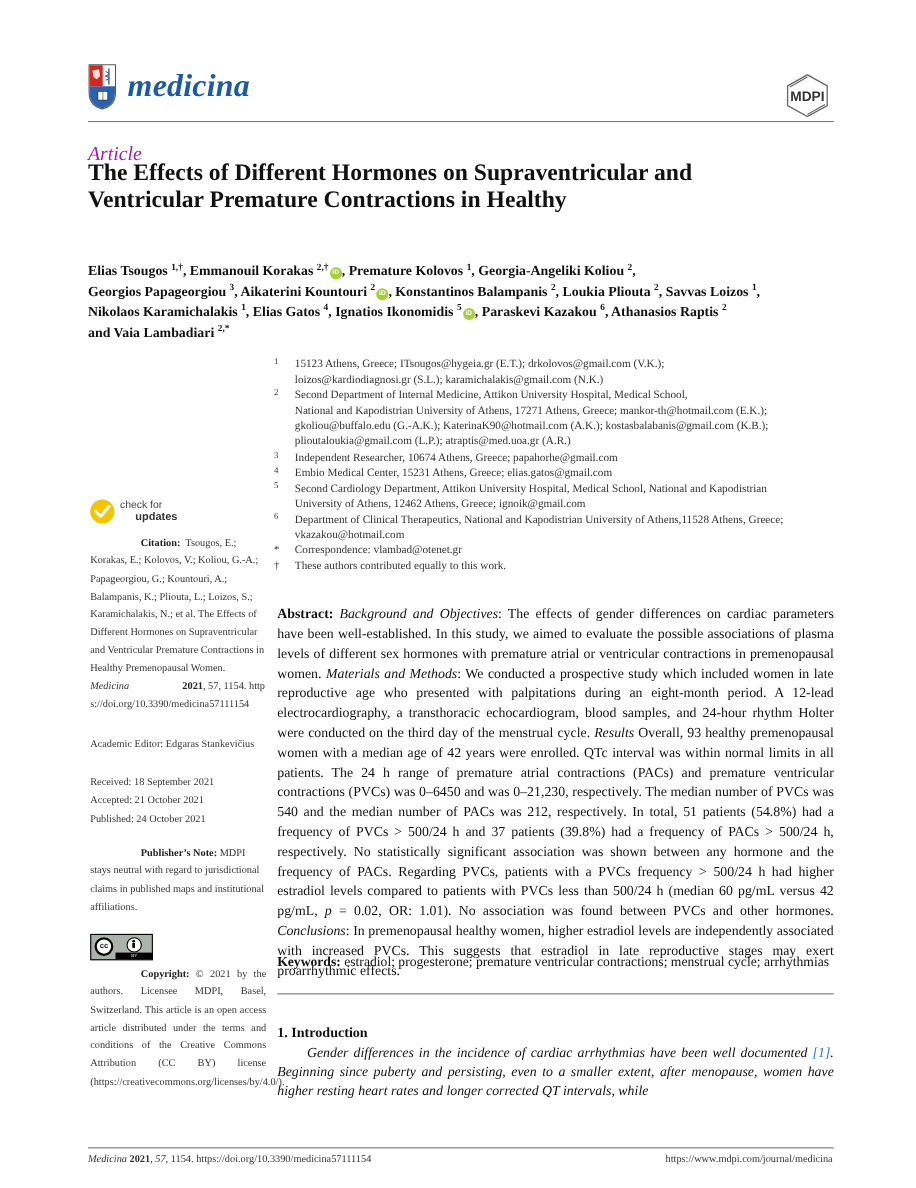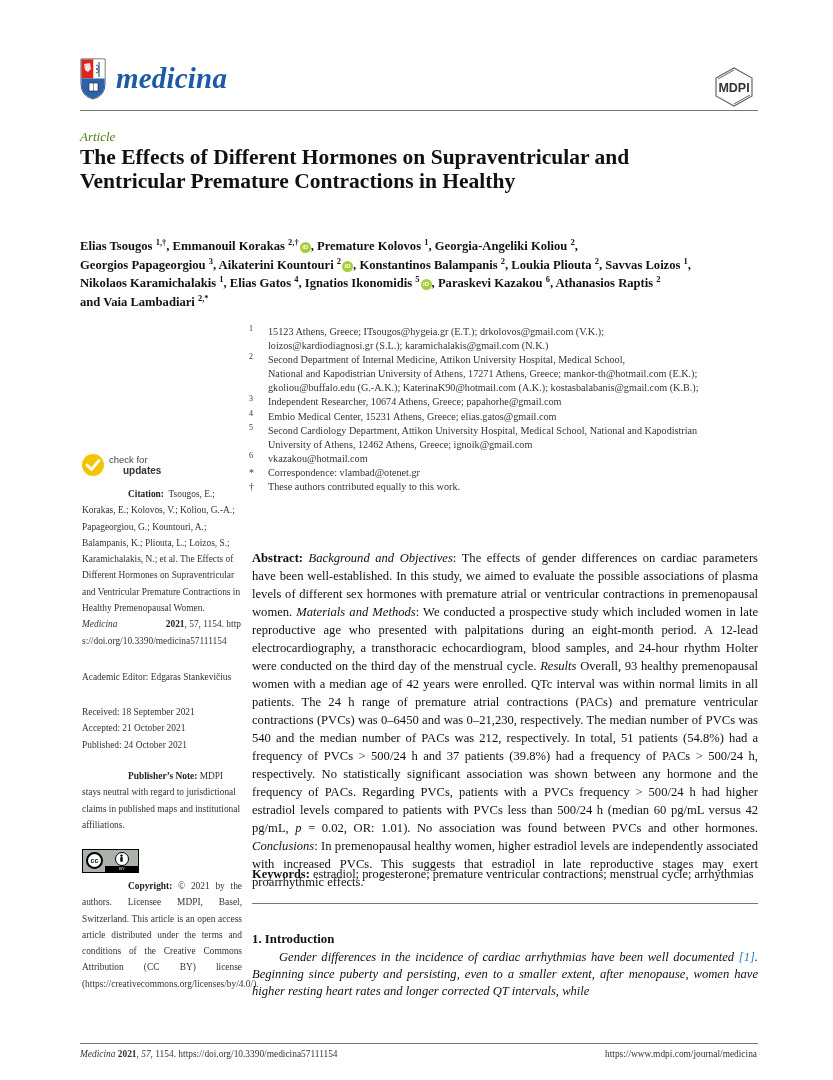--- a/index.html
+++ b/index.html
@@ -5,21 +5,21 @@
   * { box-sizing: border-box; margin: 0; padding: 0; }
   html, body { width: 833px; height: 1080px; background: #ffffff; overflow: hidden; }
   body { position: relative; font-family: "Liberation Serif", "DejaVu Serif", serif; color: #1a1a1a; }
 
   .header { position: absolute; left: 80px; top: 58px; width: 678px; height: 50px; }
   .journal-logo { position: absolute; left: 0; top: 0; width: 26px; height: 42px; }
   .journal-name { position: absolute; left: 36px; top: 4px; font-family: "Liberation Serif", serif; font-style: italic; font-weight: bold; font-size: 29px; color: #1d5aa5; letter-spacing: 0.2px; }
   .mdpi-logo { position: absolute; right: 2px; top: 8px; width: 44px; height: 42px; }
   .header-rule { position: absolute; left: 80px; top: 110px; width: 678px; height: 1px; background: #777; }
 
-  .article-type { position: absolute; left: 80px; top: 129px; font-style: italic; font-size: 13px; color: #4d7c0f; }
+  .article-type { position: absolute; left: 80px; top: 129px; font-style: italic; font-size: 18px; color: #a21caf; }
   .title { position: absolute; left: 80px; top: 145px; width: 680px; font-weight: bold; font-size: 21.5px; line-height: 24px; color: #111; }
 
   .authors { position: absolute; left: 80px; top: 237px; width: 690px; font-weight: bold; font-size: 12.6px; line-height: 18.5px; color: #111; }
   .authors sup { font-size: 8.5px; font-weight: bold; vertical-align: 5px; line-height: 0; }
   .orcid { display: inline-block; width: 11px; height: 11px; border-radius: 50%; background: #a6ce39; color: #fff; font-family: "Liberation Sans", sans-serif; font-size: 6px; font-weight: bold; text-align: center; line-height: 11px; vertical-align: 1px; margin-left: 1px; }
 
   .affils { position: absolute; left: 248px; top: 325px; width: 530px; font-size: 10.2px; line-height: 14.1px; color: #333; }
   .affil { position: relative; padding-left: 20px; }
   .affil .mark { position: absolute; left: 1px; top: -3px; font-size: 8px; }
   .affil .mark.sym { top: 0; font-size: 10px; }
@@ -114,36 +114,38 @@
   <div class="affil">
     <span class="mark">1</span>
     <div>15123 Athens, Greece; ITsougos@hygeia.gr (E.T.); drkolovos@gmail.com (V.K.);</div>
     <div>loizos@kardiodiagnosi.gr (S.L.); karamichalakis@gmail.com (N.K.)</div>
   </div>
   <div class="affil">
     <span class="mark">2</span>
     <div>Second Department of Internal Medicine, Attikon University Hospital, Medical School,</div>
     <div>National and Kapodistrian University of Athens, 17271 Athens, Greece; mankor-th@hotmail.com (E.K.);</div>
     <div>gkoliou@buffalo.edu (G.-A.K.); KaterinaK90@hotmail.com (A.K.); kostasbalabanis@gmail.com (K.B.);</div>
+    <div>plioutaloukia@gmail.com (L.P.); atraptis@med.uoa.gr (A.R.)</div>
   </div>
   <div class="affil">
     <span class="mark">3</span>
     <div>Independent Researcher, 10674 Athens, Greece; papahorhe@gmail.com</div>
   </div>
   <div class="affil">
     <span class="mark">4</span>
     <div>Embio Medical Center, 15231 Athens, Greece; elias.gatos@gmail.com</div>
   </div>
   <div class="affil">
     <span class="mark">5</span>
     <div>Second Cardiology Department, Attikon University Hospital, Medical School, National and Kapodistrian</div>
     <div>University of Athens, 12462 Athens, Greece; ignoik@gmail.com</div>
   </div>
   <div class="affil">
     <span class="mark">6</span>
+    <div>Department of Clinical Therapeutics, National and Kapodistrian University of Athens,11528 Athens, Greece;</div>
     <div>vkazakou@hotmail.com</div>
   </div>
   <div class="affil">
     <span class="mark sym">*</span>
     <div>Correspondence: vlambad@otenet.gr</div>
   </div>
   <div class="affil">
     <span class="mark sym">†</span>
     <div>These authors contributed equally to this work.</div>
   </div>

